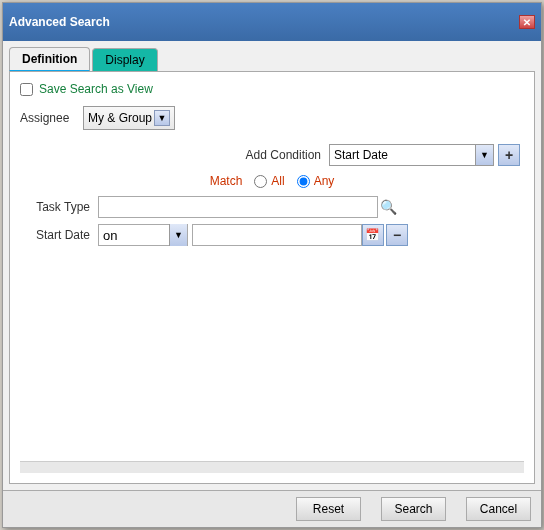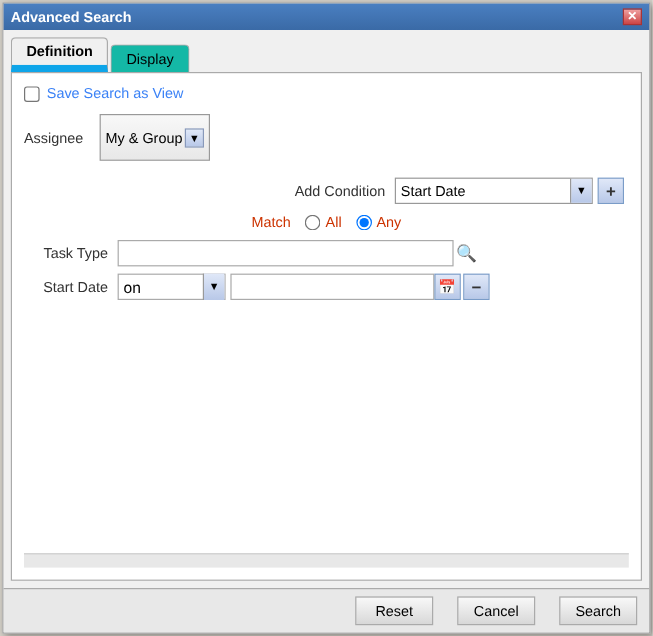--- a/index.html
+++ b/index.html
@@ -27,21 +27,21 @@
 
     .title-bar {
       background: linear-gradient(to bottom, #4a7fc1, #3a6aa6);
       color: white;
       font-size: 12px;
       font-weight: bold;
       padding: 4px 6px;
       display: flex;
       align-items: center;
       justify-content: space-between;
-      height: 22px;
+      height: 38px;
       flex-shrink: 0;
     }
 
     .title-bar-close {
       width: 16px;
       height: 14px;
       background: linear-gradient(to bottom, #f0a0a0, #cc4444);
       border: 1px solid #aa3333;
       color: white;
       font-size: 10px;
@@ -73,21 +73,21 @@
       cursor: pointer;
       font-size: 12px;
       border-bottom: none;
       margin-right: 2px;
       border-radius: 4px 4px 0 0;
     }
 
     .tab.active {
       background: #f0f0f0;
       font-weight: bold;
-      border-bottom: 6px solid #0ea5e9;
+      border-bottom: 1px solid #0ea5e9;
       z-index: 1;
     }
 
     .tab-content {
       border: 1px solid #aaa;
       background: white;
       flex: 1;
       padding: 10px;
       display: flex;
       flex-direction: column;
@@ -98,21 +98,21 @@
       align-items: center;
       margin-bottom: 10px;
     }
 
     .checkbox-row input[type="checkbox"] {
       margin-right: 6px;
     }
 
     .label {
       font-size: 12px;
-      color: #3b82f6;
+      color: #15803d;
     }
 
     .assignee-row {
       display: flex;
       align-items: center;
       margin-bottom: 14px;
     }
 
     .assignee-label {
       font-size: 12px;
@@ -121,21 +121,21 @@
       width: 55px;
     }
 
     .assignee-select {
       display: flex;
       align-items: center;
       border: 1px solid #999;
       background: linear-gradient(to bottom, #f8f8f8, #e8e8e8);
       padding: 2px 4px;
       font-size: 12px;
-      height: 39px;
+      height: 24px;
       min-width: 90px;
     }
 
     .assignee-select-text {
       flex: 1;
       font-size: 12px;
     }
 
     .assignee-select-arrow {
       width: 16px;
@@ -442,19 +442,19 @@
       <div class="spacer"></div>
       <div class="scrollbar-area"></div>
     </div>
   </div>
 
   <div class="footer-bar">
     <button class="footer-btn">
       <span>Reset</span>
     </button>
     <button class="footer-btn">
-      <span>Cancel</span>
+      <span>Search</span>
     </button>
     <button class="footer-btn">
-      <span>Search</span>
+      <span>Cancel</span>
     </button>
   </div>
 </div>
 
 </body></html>

